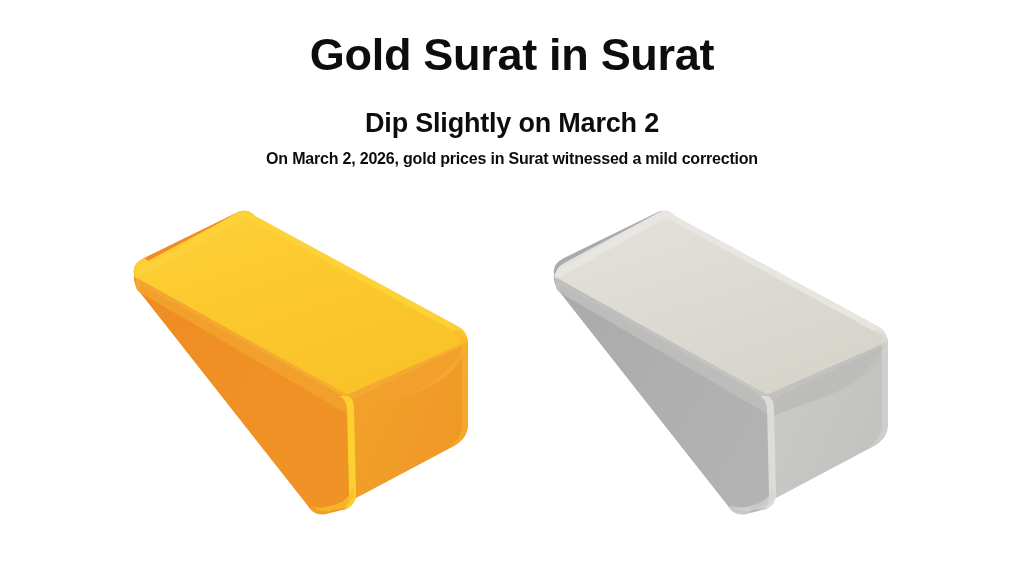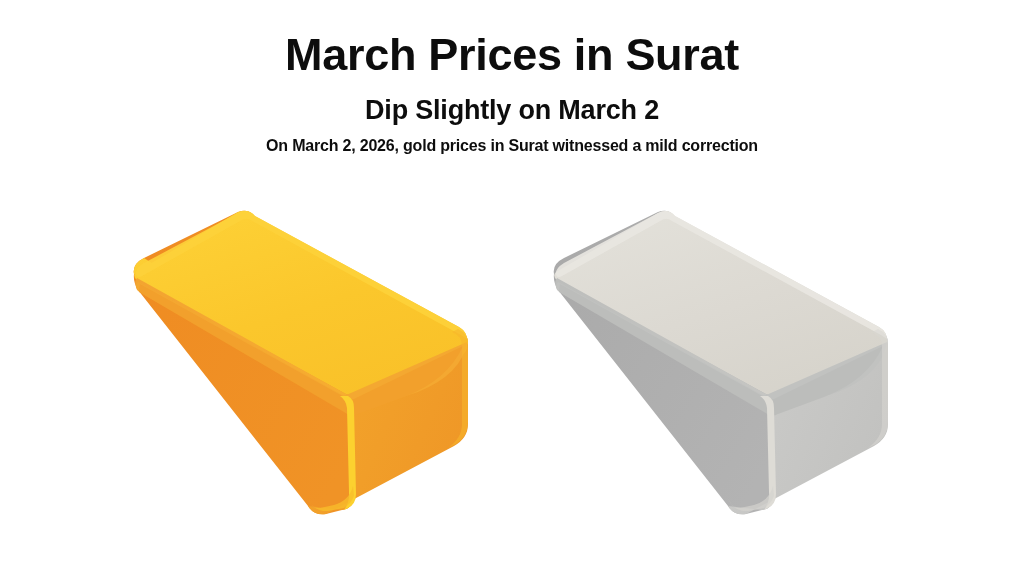--- a/index.html
+++ b/index.html
@@ -34,21 +34,21 @@
     line-height: 1.12;
     margin: 0;
     padding: 0;
   }
   .subtitle {
     font-size: 27px;
     font-weight: 700;
     color: #0d0d0d;
     letter-spacing: -0.2px;
     line-height: 1.2;
-    margin: 14px 0 0 0;
+    margin: 27px 0 0 0;
     padding: 0;
   }
   .lede {
     font-size: 16px;
     font-weight: 700;
     color: #0d0d0d;
     letter-spacing: -0.2px;
     line-height: 1.2;
     margin: 9px 0 0 0;
     padding: 0;
@@ -67,21 +67,21 @@
   }
   .bar-gold-wrap { left: 118px; }
   .bar-silver-wrap { left: 538px; }
 </style>
 </head>
 <body>
 
 <div class="poster">
 
   <div class="headline-block">
-    <h1 class="title">March Prices in Surat</h1>
+    <h1 class="title">Gold Surat in Surat</h1>
     <h2 class="subtitle">Dip Slightly on March 2</h2>
     <p class="lede">On March 2, 2026, gold prices in Surat witnessed a mild correction</p>
   </div>
 
   <div class="bars-stage">
 
     <svg class="bar-svg bar-gold-wrap" width="370" height="340" viewBox="0 0 370 340">
       <defs>
         <linearGradient id="goldTopLight" x1="0.15" y1="0" x2="0.75" y2="1">
           <stop offset="0%" stop-color="#fdd136"></stop>

